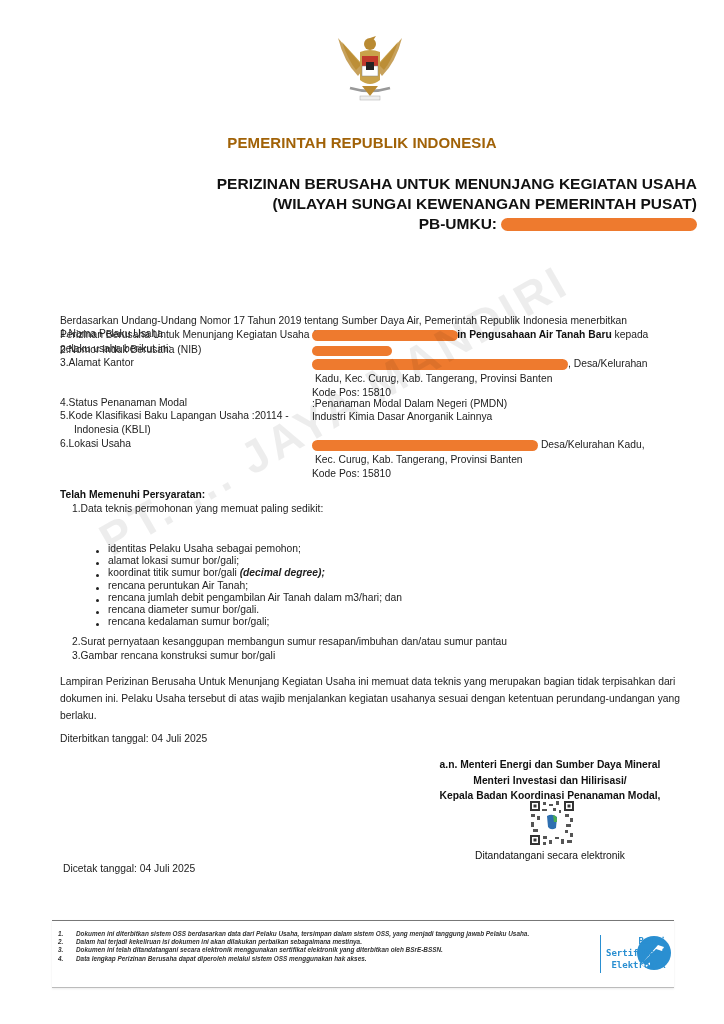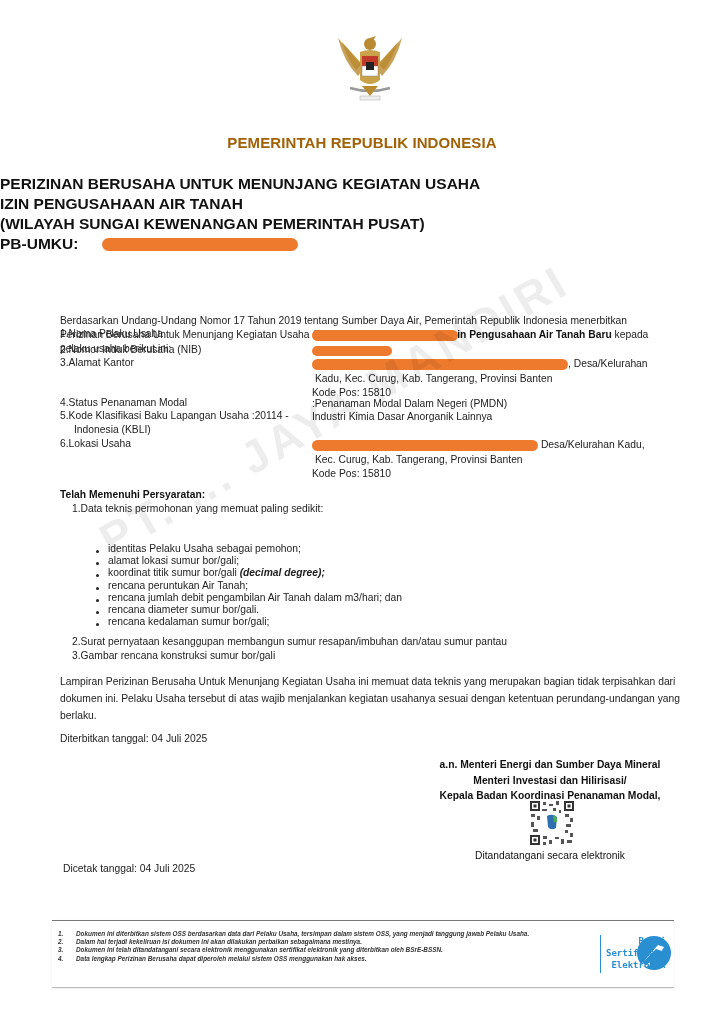--- a/index.html
+++ b/index.html
@@ -7,24 +7,24 @@
       width: 724px; height: 1024px; position: relative; overflow: hidden;
       font-family: "Liberation Sans", sans-serif; color: #1a1a1a;
     }
     .abs { position: absolute; }
     .emblem { left: 334px; top: 30px; width: 72px; height: 74px; }
     .title-main {
       left: 0; width: 724px; top: 134px; text-align: center;
       font-weight: bold; font-size: 15px; letter-spacing: 0.1px; color: #a16207;
     }
     .title-block {
-      left: 0; width: 697px; top: 174px; text-align: left;
+      left: 0; width: 697px; top: 174px; text-align: right;
       font-weight: bold; font-size: 15.5px; line-height: 20px; color: #111;
     }
-    .pb-line { display: inline-flex; align-items: center; gap: 24px; }
+    .pb-line { display: inline-flex; align-items: center; gap: 4px; }
     .redact {
       display: inline-block; background: #ee7a2e; border-radius: 8px;
       filter: blur(0.6px);
     }
     .intro {
       left: 60px; top: 282px; width: 600px; font-size: 10.3px; line-height: 14px; color: #222; margin-top: 32px;
     }
     .intro b { color: #111; }
     .fields { left: 60px; top: 328px; width: 620px; font-size: 10.3px; color: #222; }
     .frow { position: absolute; left: 0; }
@@ -83,21 +83,20 @@
     <path d="M16 58 Q36 64 56 58" stroke="#999" stroke-width="2.5" fill="none"></path>
     <path d="M28 56 L36 66 L44 56 Z" fill="#b98a32"></path>
     <rect x="26" y="66" width="20" height="4" fill="#eee" stroke="#aaa" stroke-width="0.5"></rect>
   </svg>
 </div>
 
 <div class="abs title-main">PEMERINTAH REPUBLIK INDONESIA</div>
 
 <div class="abs title-block">
   <div>PERIZINAN BERUSAHA UNTUK MENUNJANG KEGIATAN USAHA</div>
-  <div>IZIN PENGUSAHAAN AIR TANAH</div>
   <div>(WILAYAH SUNGAI KEWENANGAN PEMERINTAH PUSAT)</div>
   <div class="pb-line">
     <span>PB-UMKU:</span>
     <span class="redact" style="width:196px;height:13px;"></span>
   </div>
 </div>
 
 <div class="abs intro">
   <span>Berdasarkan Undang-Undang Nomor 17 Tahun 2019 tentang Sumber Daya Air, Pemerintah Republik Indonesia menerbitkan Perizinan Berusaha Untuk Menunjang Kegiatan Usaha (PB-UMKU) yang merupakan </span><b>Izin Pengusahaan Air Tanah Baru</b><span> kepada pelaku usaha berikut ini:</span>
 </div>

